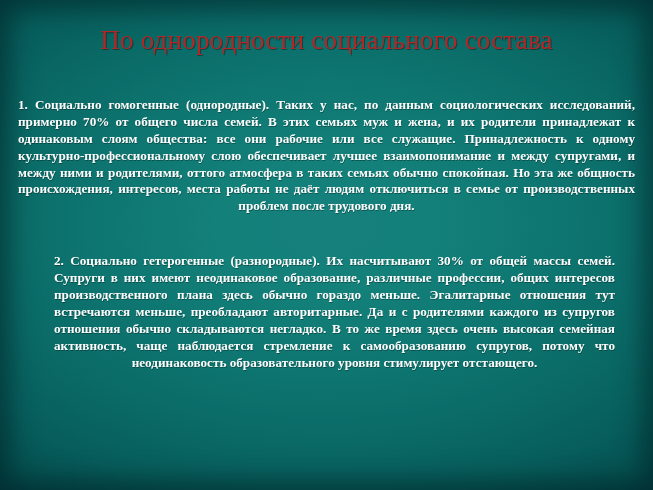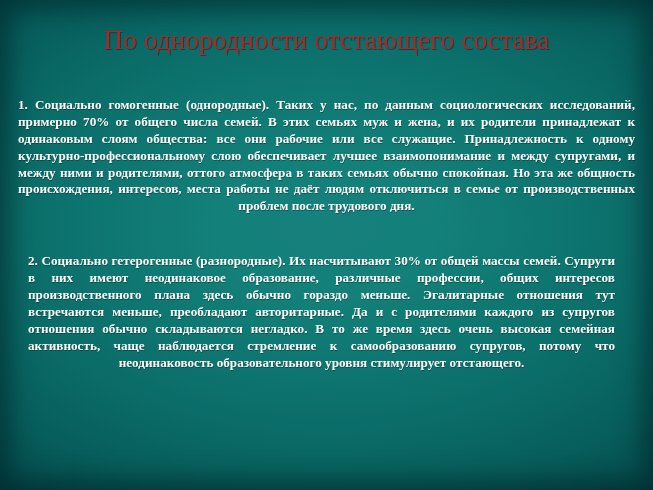--- a/index.html
+++ b/index.html
@@ -73,32 +73,32 @@
     line-height: 1.28;
     text-align: center;
     text-shadow: 0.5px 0.5px 0 rgba(0,0,0,0.35);
   }
   .para.p1 {
     margin: 9px 2px 0 2px;
     text-align: justify;
     text-align-last: center;
   }
   .para.p2 {
-    margin: 38px 22px 0 12px;
+    margin: 38px 22px 0 38px;
     text-align: justify;
     text-align-last: center;
   }
 </style>
 </head>
 <body>
 
 <div id="slide">
 
   <div id="title">
-    <span class="t">По однородности отстающего состава</span>
+    <span class="t">По однородности социального состава</span>
   </div>
 
   <div id="body">
     <p class="para p1">1. Социально гомогенные (однородные). Таких у нас, по данным социологических исследований, примерно 70% от общего числа семей. В этих семьях муж и жена, и их родители принадлежат к одинаковым слоям общества: все они рабочие или все служащие. Принадлежность к одному культурно-профессиональному слою обеспечивает лучшее взаимопонимание и между супругами, и между ними и родителями, оттого атмосфера в таких семьях обычно спокойная. Но эта же общность происхождения, интересов, места работы не даёт людям отключиться в семье от производственных проблем после трудового дня.</p>
     <p class="para p2">2. Социально гетерогенные (разнородные). Их насчитывают 30% от общей массы семей. Супруги в них имеют неодинаковое образование, различные профессии, общих интересов производственного плана здесь обычно гораздо меньше. Эгалитарные отношения тут встречаются меньше, преобладают авторитарные. Да и с родителями каждого из супругов отношения обычно складываются негладко. В то же время здесь очень высокая семейная активность, чаще наблюдается стремление к самообразованию супругов, потому что неодинаковость образовательного уровня стимулирует отстающего.</p>
   </div>
 
 </div>
 
 </body></html>

